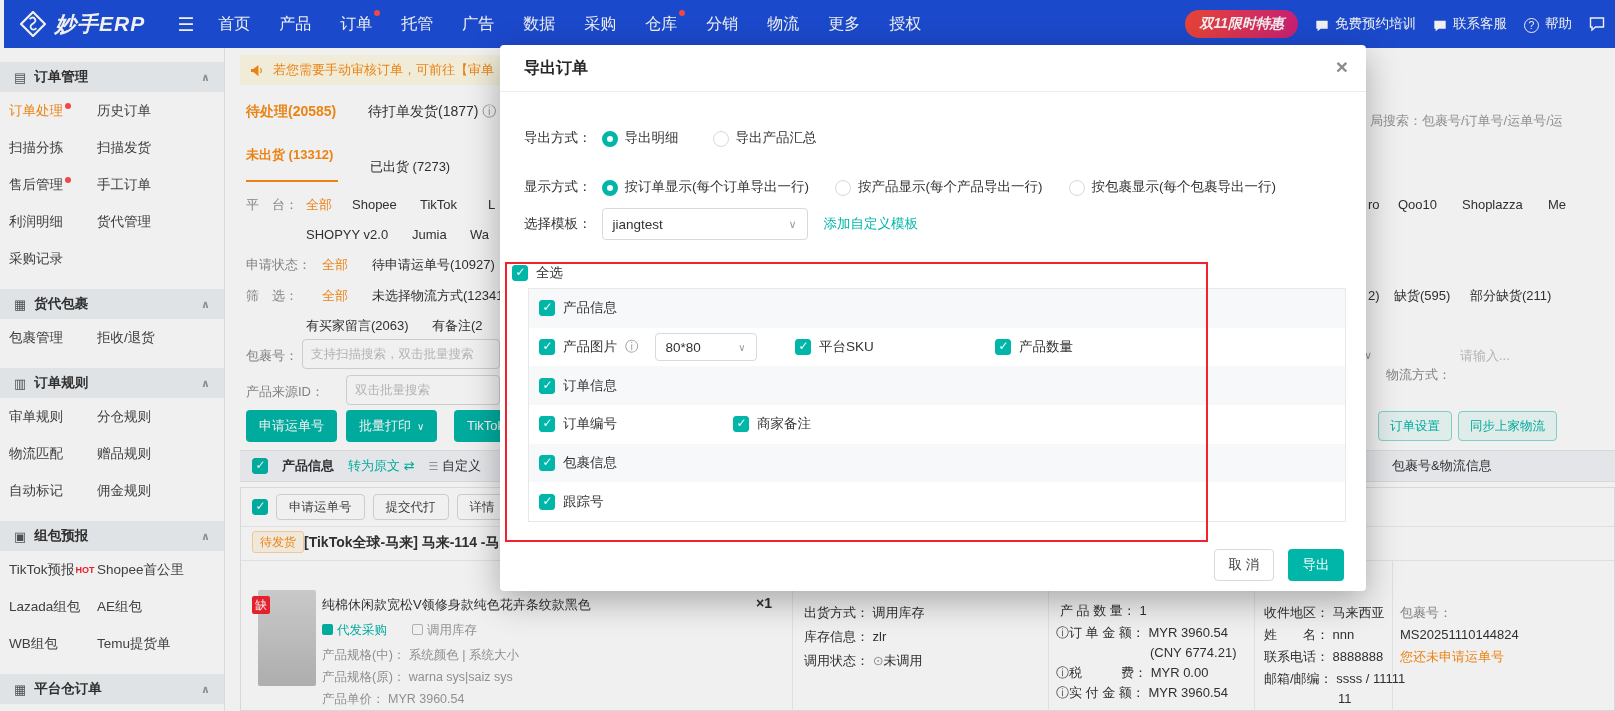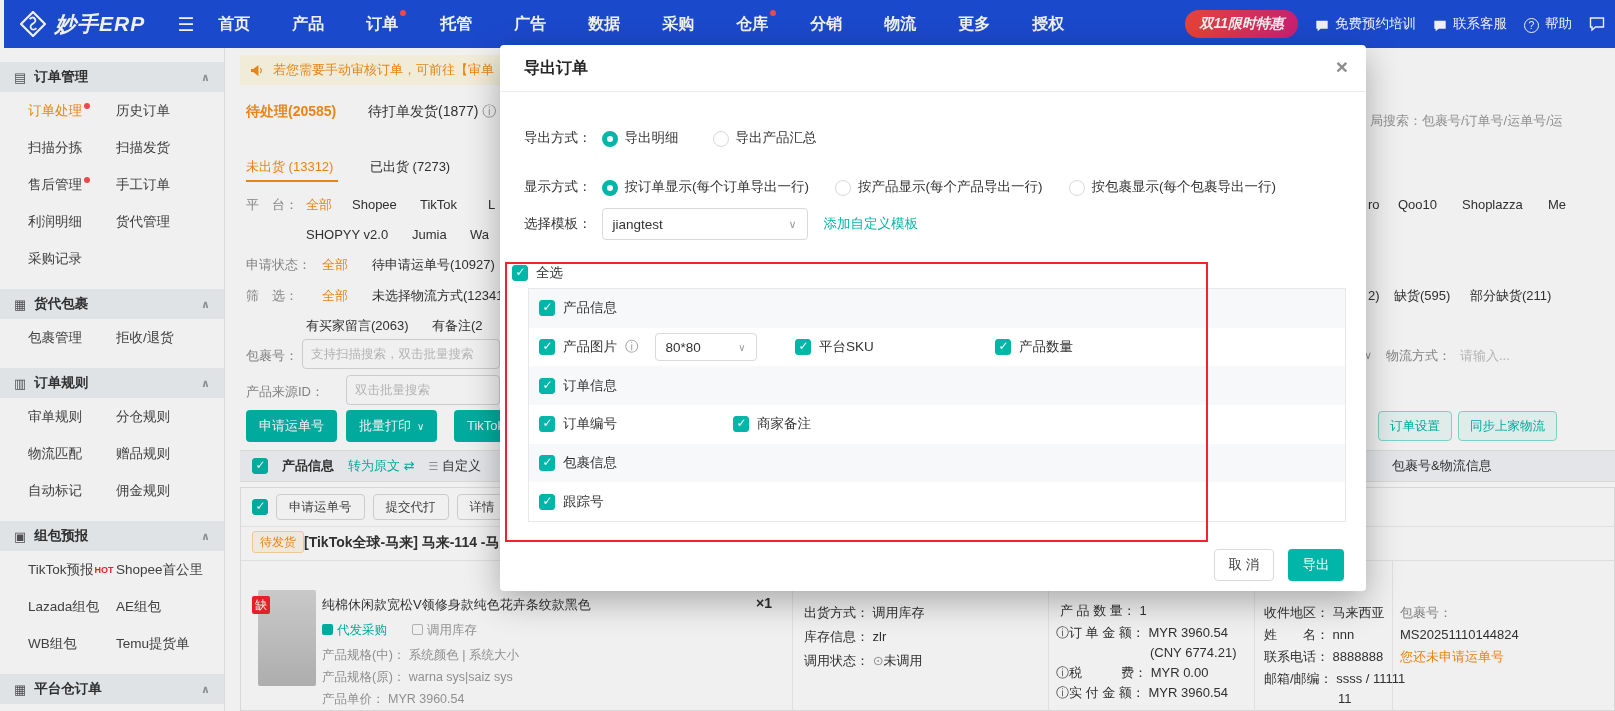--- a/index.html
+++ b/index.html
@@ -4,36 +4,36 @@
 <style>
   *{margin:0;padding:0;box-sizing:border-box}
   body{background:#777;font-family:"Liberation Sans","DejaVu Sans",sans-serif}
   .screen{position:relative;width:1615px;height:711px;overflow:hidden;background:#fff;font-size:13px;color:#333}
   .t{position:absolute;white-space:nowrap;font-size:13px;line-height:18px}
   .lbl{color:#8c8c8c}.val{color:#333}.orange{color:#fa8c16}.teal{color:#00b6a8}.gray{color:#999}.ph{color:#bfbfbf}
   
   .topnav{position:absolute;left:4px;top:0;width:100%;height:48px;background:#1d4ed8;display:flex;align-items:center;color:#fff;padding:0 14px 0 16px;gap:24px;z-index:5}
   .brand{display:flex;align-items:center;gap:9px;font-size:21px;font-weight:bold;font-style:italic;letter-spacing:1px}
   .menu-ic{font-size:19px;margin-left:8px;cursor:pointer}
-  .nav-items{display:flex;gap:42px;font-size:16px;font-weight:700}
+  .nav-items{display:flex;gap:29px;font-size:16px;font-weight:400}
   .nav-item{position:relative;cursor:pointer}
   .rdot{position:absolute;top:-4px;right:-8px;width:6px;height:6px;border-radius:50%;background:#ff4d4f;display:inline-block}
   .nav-right{margin-left:auto;display:flex;align-items:center;gap:17px;font-size:13.5px}
   .promo{background:linear-gradient(90deg,#f5483b,#d4237a);padding:5px 14px;border-radius:15px;font-weight:bold;font-style:italic;font-size:14px;white-space:nowrap}
   .nav-link{display:inline-flex;align-items:flex-end;gap:6px;white-space:nowrap;cursor:pointer}
   .q{width:15px;height:15px;border:1px solid #fff;border-radius:50%;font-size:10.5px;line-height:13px;text-align:center;display:inline-block}
   .q::after{content:"?"}
   
   .sidebar{position:absolute;left:0;top:48px;width:225px;bottom:0;background:#fff;border-right:1px solid #e8e8e8;overflow:hidden;z-index:1}
   .sec{margin-top:12px}
   .sec:first-child{margin-top:14px}
   .sec-h{height:30px;background:#eff2f5;display:flex;align-items:center;padding:0 14px;font-size:13.5px;font-weight:bold;color:#333;gap:8px;cursor:pointer}
   .sec-ic{font-size:13px;color:#555}
   .sec-ch{margin-left:auto;color:#999;font-size:11px}
-  .sec-grid{display:grid;grid-template-columns:88px auto;padding-left:28px}
+  .sec-grid{display:grid;grid-template-columns:88px auto;padding-left:9px}
   .s-item{height:37px;display:flex;align-items:center;font-size:13.5px;color:#444;cursor:pointer;position:relative;white-space:nowrap}
   .s-item.active{color:#fa8c16}
   .s-item .rdot{position:static;margin:-10px 0 0 2px}
   .hot{color:#f5222d;font-size:9px;font-weight:bold;vertical-align:super;margin-left:1px}
   
   .cb{width:16px;height:16px;border-radius:3px;border:1px solid #d9d9d9;background:#fff;display:inline-block;position:relative;flex:none;cursor:pointer}
   .cb.on{background:#00b6a8;border-color:#00b6a8}
   .cb.on::after{content:"✓";color:#fff;font-size:12px;font-weight:bold;position:absolute;left:2.5px;top:-1px}
   .radio{width:16px;height:16px;border-radius:50%;border:1px solid #d9d9d9;background:#fff;display:inline-block;flex:none;cursor:pointer}
   .radio.on{border:5px solid #00b6a8}
@@ -246,21 +246,21 @@
       </svg>
     <span class="orange">若您需要手动审核订单，可前往【审单</span>
   </div>
 
   <span class="t orange" style="left:246px;top:102px;font-size:14px;font-weight:600">待处理(20585)</span>
   <span class="t" style="left:368px;top:102px;font-size:14px;color:#333">
     <span>待打单发货(1877)</span> <span class="gray">ⓘ</span>
   </span>
   <span class="t gray" style="left:1370px;top:112px">局搜索：包裹号/订单号/运单号/运</span>
 
-  <span class="t orange" style="left:246px;top:158px;font-weight:400">未出货 (13312)</span>
+  <span class="t orange" style="left:246px;top:146px;font-weight:700">未出货 (13312)</span>
   <span class="t" style="left:246px;top:180px;width:92px;height:2px;background:#fa8c16"></span>
   <span class="t val" style="left:370px;top:158px">已出货 (7273)</span>
 
   <span class="t lbl" style="left:246px;top:196px">平　台：</span>
   <span class="t orange" style="left:306px;top:196px">全部</span>
   <span class="t val" style="left:352px;top:196px">Shopee</span>
   <span class="t val" style="left:420px;top:196px">TikTok</span>
   <span class="t val" style="left:488px;top:196px">L</span>
   <span class="t val" style="left:1368px;top:196px">ro</span>
   <span class="t val" style="left:1398px;top:196px">Qoo10</span>
@@ -280,21 +280,21 @@
   <span class="t val" style="left:372px;top:287px">未选择物流方式(12341</span>
   <span class="t val" style="left:1368px;top:287px">2)</span>
   <span class="t val" style="left:1394px;top:287px">缺货(595)</span>
   <span class="t val" style="left:1470px;top:287px">部分缺货(211)</span>
   <span class="t val" style="left:306px;top:317px">有买家留言(2063)</span>
   <span class="t val" style="left:432px;top:317px">有备注(2</span>
 
   <span class="t lbl" style="left:246px;top:347px">包裹号：</span>
   <input class="input" style="left: 302px; top: 339px; width: 198px;" placeholder="支持扫描搜索，双击批量搜索">
   <span class="t gray" style="left:1364px;top:346px;font-size:11px">∨</span>
-  <span class="t lbl" style="left:1386px;top:347px">物流方式：</span>
+  <span class="t lbl" style="left:1386px;top:366px">物流方式：</span>
   <span class="t ph" style="left:1460px;top:347px">请输入...</span>
 
   <span class="t lbl" style="left:246px;top:383px">产品来源ID：</span>
   <input class="input" style="left: 346px; top: 375px; width: 154px;" placeholder="双击批量搜索">
 
   <button class="btn-teal" style="left:246px;top:410px">
       <span>申请运单号</span>
     </button>
   <button class="btn-teal" style="left:346px;top:410px">
       <span>批量打印</span>

